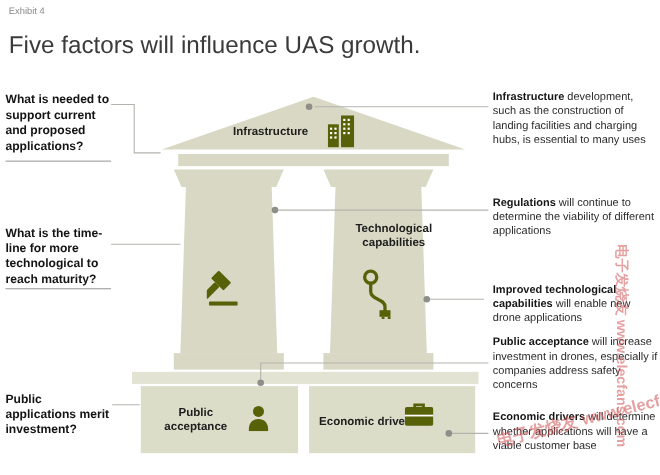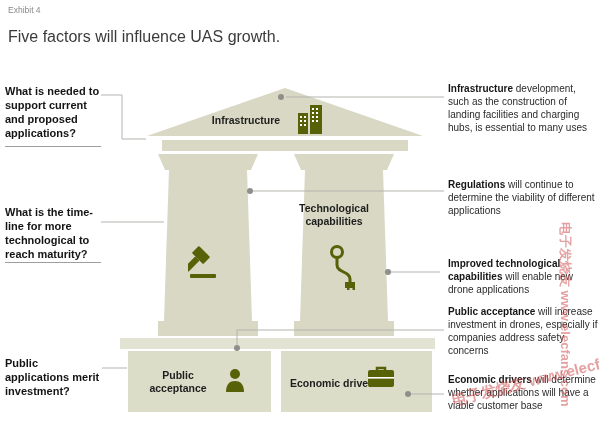--- a/index.html
+++ b/index.html
@@ -1,21 +1,21 @@
 <!DOCTYPE html>
 <html><head>
 <meta charset="utf-8">
 <style>
   * { margin:0; padding:0; box-sizing:border-box; }
   html,body { background:#ffffff; }
   body { font-family:"Liberation Sans", sans-serif; }
   .canvas { position:relative; width:600px; height:432px; background:#ffffff; overflow:hidden; }
 
   .exhibit-label { position:absolute; left:8px; top:5px; font-size:8.5px; color:#8a8a8a; }
-  .title { position:absolute; left:8px; top:28px; font-size:16px; font-weight:400; color:#3b3b3b; }
+  .title { position:absolute; left:8px; top:28px; font-size:22px; font-weight:400; color:#3b3b3b; }
 
   .temple-layer { position:absolute; left:0; top:0; }
 
   .t-label { position:absolute; font-size:10.5px; font-weight:bold; color:#1d1d1d; text-align:center; line-height:13px; }
   .nowrap { white-space:nowrap; }
 
   .question { position:absolute; left:5px; width:97px; font-size:11px; font-weight:bold; color:#141414; line-height:14px; }
   .sep { position:absolute; left:5px; width:96px; height:1px; background:#9e9e9e; }
 
   .note { position:absolute; left:448px; width:151px; font-size:10px; line-height:13px; color:#2a2a2a; }
@@ -73,21 +73,21 @@
     <g fill="#8f8f8a">
       <circle cx="281" cy="97" r="3"></circle>
       <circle cx="250" cy="191" r="3"></circle>
       <circle cx="388" cy="272" r="3"></circle>
       <circle cx="237" cy="348" r="3"></circle>
       <circle cx="408" cy="394" r="3"></circle>
     </g>
   </svg>
 
   <div class="t-label nowrap" style="left:198px; top:114px; width:96px;">Infrastructure</div>
-  <div class="t-label" style="left:284px; top:202px; width:100px;">Technological capabilities</div>
+  <div class="t-label" style="left:308px; top:202px; width:100px;">Technological capabilities</div>
   <div class="t-label" style="left:136px; top:369px; width:84px;">Public acceptance</div>
   <div class="t-label nowrap" style="left:290px; top:377px; width:88px;">Economic drivers</div>
 
   <span class="icon" style="left:298px; top:104px;">
     <svg width="24" height="30" viewBox="0 0 24 30">
       <rect x="0" y="9" width="10" height="21" fill="#566108"></rect>
       <rect x="12" y="1" width="12" height="29" fill="#566108"></rect>
       <g fill="#ffffff">
         <rect x="2" y="12" width="2" height="2"></rect>
           <rect x="6" y="12" width="2" height="2"></rect>

